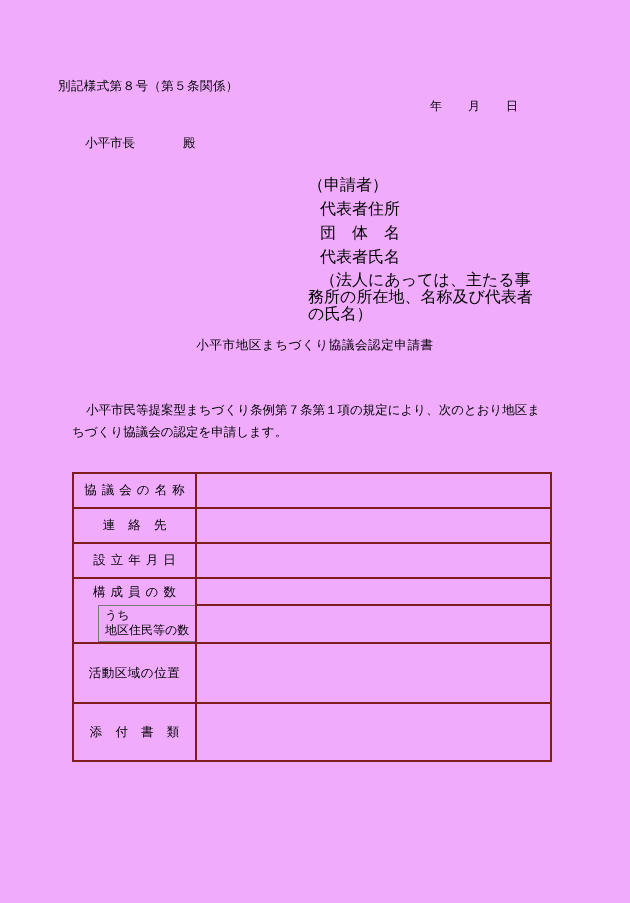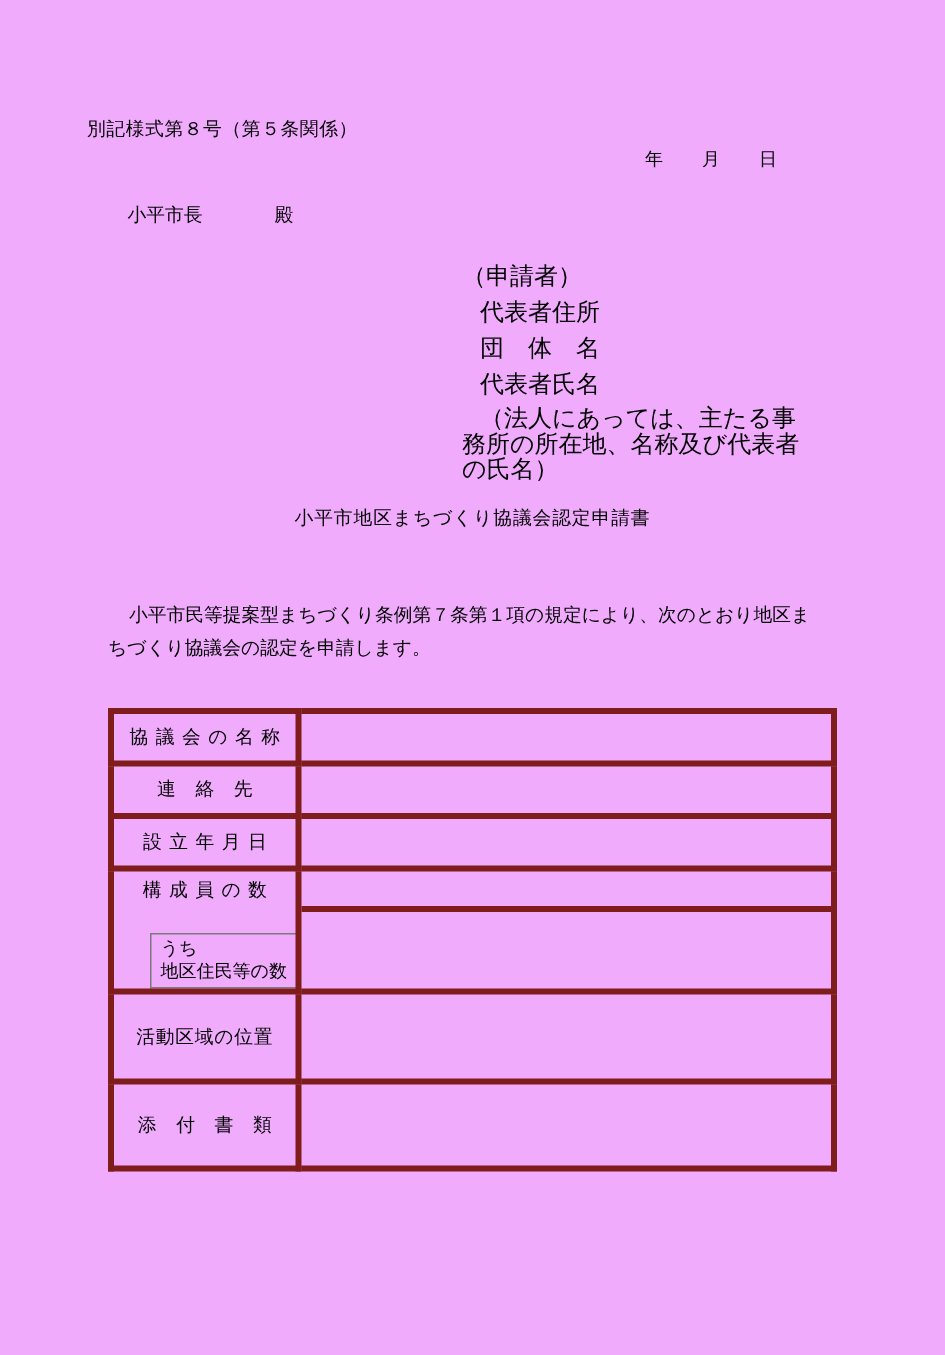--- a/index.html
+++ b/index.html
@@ -98,21 +98,21 @@
   
   .form-table {
     position: absolute;
     left: 72px;
     top: 472px;
     width: 474px;
     border-collapse: collapse;
     table-layout: fixed;
   }
   .form-table td {
-    border: 4px solid #7f1d1d;
+    border: 2px solid #7f1d1d;
     padding: 0;
     font-size: 12.5px;
     vertical-align: middle;
   }
   .form-table td.label {
     width: 121px;
     text-align: center;
     color: #000;
   }
   .form-table td.value {
@@ -128,21 +128,21 @@
     letter-spacing: 0.5px;
   }
   .lbl-two-line {
     display: block;
     line-height: 18px;
   }
   .sub-box {
     border-left: 1px solid #7b7b7b;
     border-top: 1px solid #7b7b7b;
     border-bottom: 1px solid #7b7b7b;
-    margin: 16px -1px 0 0;
+    margin: 0 -1px 0 0;
     padding: 2px 0 3px 6px;
     font-size: 12px;
     line-height: 15px;
     box-sizing: border-box;
     height: 100%;
   }
   td.sub-wrap {
     padding: 0 0 0 24px;
     border-top: none;
   }

